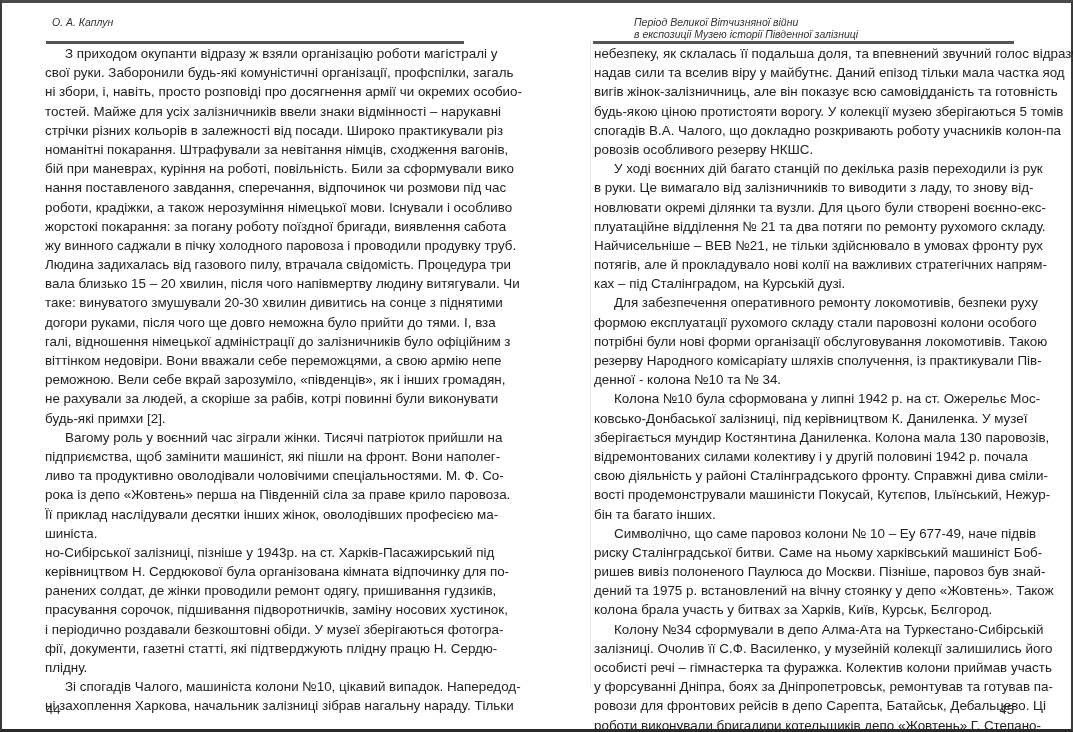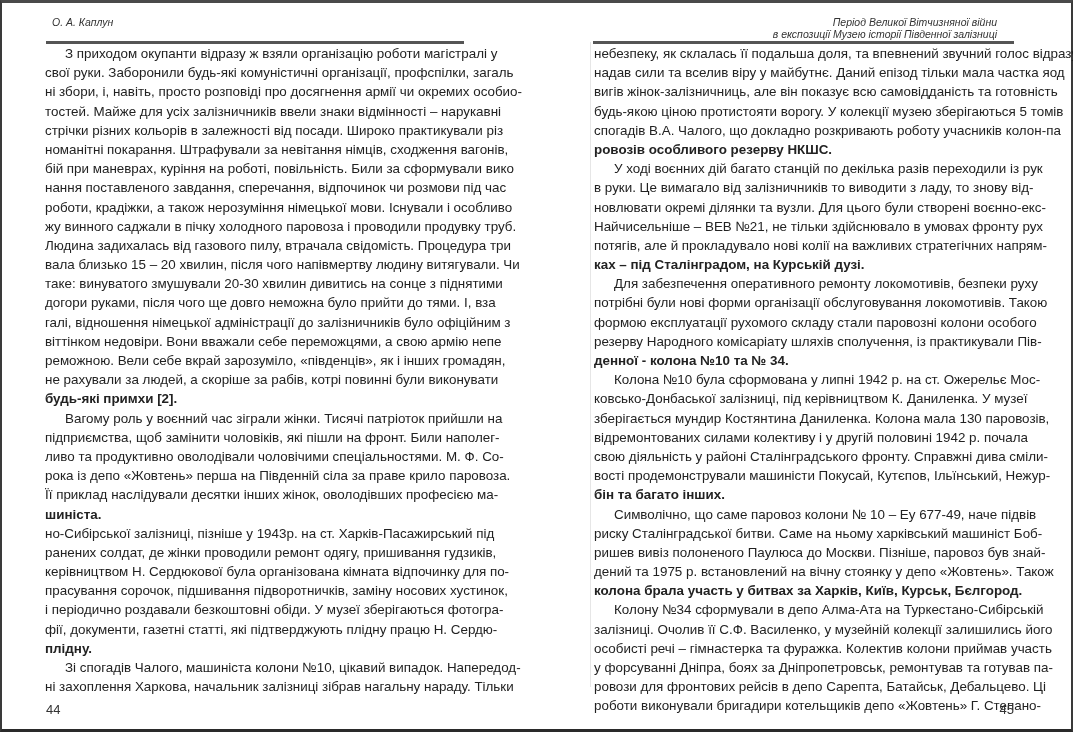--- a/index.html
+++ b/index.html
@@ -23,34 +23,34 @@
     .page.right { left: 536px; width: 537px; }
     .spine {
       position: absolute; left: 590px; top: 42px; width: 1px; height: 645px;
       background: #e6e6e6;
     }
     .running-head {
       position: absolute; font-style: italic; font-size: 10.5px; color: #333;
       line-height: 12px;
     }
     .left .running-head { left: 48px; top: 16px; }
-    .right .running-head { right: 76px; top: 16px; text-align: right; width: 380px; }
+    .right .running-head { right: 59px; top: 16px; width: 380px; }
     .rule {
       position: absolute; height: 3px; background: #555;
     }
     .left .rule { left: 42px; top: 41px; width: 418px; }
     .right .rule { left: 57px; top: 41px; width: 421px; }
     .text {
       position: absolute; font-size: 13.4px; line-height: 19.2px; color: #222;
     }
     .left .text { left: 41px; top: 44px; width: 422px; }
     .right .text { left: 58px; top: 44px; width: 422px; }
     .line { white-space: nowrap; display: block; text-align: justify; text-align-last: justify; height: 19.2px; overflow: visible; }
     .line.indent { padding-left: 20px; }
-    .line.last { text-align-last: left; font-weight: bold; }
+    .line.last { text-align-last: left; }
     .page-number { position: absolute; font-size: 13px; color: #333; top: 702px; }
     .left .page-number { left: 42px; }
     .right .page-number { right: 59px; text-align: center; }
   </style>
 </head>
 <body>
 
 <div class="frame"></div>
 <div class="spine"></div>
 
@@ -60,39 +60,40 @@
   <div class="text" id="left-text">
       <span class="line indent">З приходом окупанти відразу ж взяли організацію роботи магістралі у</span>
       <span class="line">свої руки. Заборонили будь-які комуністичні організації, профспілки, загаль</span>
       <span class="line">ні збори, і, навіть, просто розповіді про досягнення армії чи окремих особио-</span>
       <span class="line">тостей. Майже для усіх залізничників ввели знаки відмінності – нарукавні</span>
       <span class="line">стрічки різних кольорів в залежності від посади. Широко практикували різ</span>
       <span class="line">номанітні покарання. Штрафували за невітання німців, сходження вагонів,</span>
       <span class="line">бій при маневрах, куріння на роботі, повільність. Били за сформували вико</span>
       <span class="line">нання поставленого завдання, сперечання, відпочинок чи розмови під час</span>
       <span class="line">роботи, крадіжки, а також нерозуміння німецької мови. Існували і особливо</span>
+      <span class="line">жорстокі покарання: за погану роботу поїздної бригади, виявлення сабота</span>
       <span class="line">жу винного саджали в пічку холодного паровоза і проводили продувку труб.</span>
       <span class="line">Людина задихалась від газового пилу, втрачала свідомість. Процедура три</span>
       <span class="line">вала близько 15 – 20 хвилин, після чого напівмертву людину витягували. Чи</span>
       <span class="line">таке: винуватого змушували 20-30 хвилин дивитись на сонце з піднятими</span>
       <span class="line">догори руками, після чого ще довго неможна було прийти до тями. І, вза</span>
       <span class="line">галі, відношення німецької адміністрації до залізничників було офіційним з</span>
       <span class="line">віттінком недовіри. Вони вважали себе переможцями, а свою армію непе</span>
       <span class="line">реможною. Вели себе вкрай зарозуміло, «південців», як і інших громадян,</span>
       <span class="line">не рахували за людей, а скоріше за рабів, котрі повинні були виконувати</span>
       <span class="line last">будь-які примхи [2].</span>
       <span class="line indent">Вагому роль у воєнний час зіграли жінки. Тисячі патріоток прийшли на</span>
-      <span class="line">підприємства, щоб замінити чоловіків, які пішли на фронт. Били наполег-</span>
+      <span class="line">підприємства, щоб замінити машиніст, які пішли на фронт. Вони наполег-</span>
       <span class="line">ливо та продуктивно оволодівали чоловічими спеціальностями. М. Ф. Со-</span>
       <span class="line">рока із депо «Жовтень» перша на Південній сіла за праве крило паровоза.</span>
       <span class="line">Її приклад наслідували десятки інших жінок, оволодівших професією ма-</span>
       <span class="line last">шиніста.</span>
       <span class="line">но-Сибірської залізниці, пізніше у 1943р. на ст. Харків-Пасажирський під</span>
+      <span class="line">керівництвом Н. Сердюкової була організована кімната відпочинку для по-</span>
       <span class="line">ранених солдат, де жінки проводили ремонт одягу, пришивання гудзиків,</span>
-      <span class="line">керівництвом Н. Сердюкової була організована кімната відпочинку для по-</span>
       <span class="line">прасування сорочок, підшивання підворотничків, заміну носових хустинок,</span>
       <span class="line">і періодично роздавали безкоштовні обіди. У музеї зберігаються фотогра-</span>
       <span class="line">фії, документи, газетні статті, які підтверджують плідну працю Н. Сердю-</span>
       <span class="line last">плідну.</span>
       <span class="line indent">Зі спогадів Чалого, машиніста колони №10, цікавий випадок. Напередод-</span>
       <span class="line">ні захоплення Харкова, начальник залізниці зібрав нагальну нараду. Тільки</span>
     </div>
   <div class="page-number">44</div>
 </div>
 
@@ -105,26 +106,27 @@
   <div class="text" id="right-text">
       <span class="line">небезпеку, як склалась її подальша доля, та впевнений звучний голос відразу</span>
       <span class="line">надав сили та вселив віру у майбутнє. Даний епізод тільки мала частка яод</span>
       <span class="line">вигів жінок-залізничниць, але він показує всю самовідданість та готовність</span>
       <span class="line">будь-якою ціною протистояти ворогу. У колекції музею зберігаються 5 томів</span>
       <span class="line">спогадів В.А. Чалого, що докладно розкривають роботу учасників колон-па</span>
       <span class="line last">ровозів особливого резерву НКШС.</span>
       <span class="line indent">У ході воєнних дій багато станцій по декілька разів переходили із рук</span>
       <span class="line">в руки. Це вимагало від залізничників то виводити з ладу, то знову від-</span>
       <span class="line">новлювати окремі ділянки та вузли. Для цього були створені воєнно-екс-</span>
+      <span class="line">плуатаційне відділення № 21 та два потяги по ремонту рухомого складу.</span>
       <span class="line">Найчисельніше – ВЕВ №21, не тільки здійснювало в умовах фронту рух</span>
       <span class="line">потягів, але й прокладувало нові колії на важливих стратегічних напрям-</span>
       <span class="line last">ках – під Сталінградом, на Курській дузі.</span>
       <span class="line indent">Для забезпечення оперативного ремонту локомотивів, безпеки руху</span>
+      <span class="line">формою експлуатації рухомого складу стали паровозні колони особого</span>
       <span class="line">потрібні були нові форми організації обслуговування локомотивів. Такою</span>
-      <span class="line">формою експлуатації рухомого складу стали паровозні колони особого</span>
       <span class="line">резерву Народного комісаріату шляхів сполучення, із практикували Пів-</span>
       <span class="line last">денної - колона №10 та № 34.</span>
       <span class="line indent">Колона №10 була сформована у липні 1942 р. на ст. Ожерельє Мос-</span>
       <span class="line">ковсько-Донбаської залізниці, під керівництвом К. Даниленка. У музеї</span>
       <span class="line">зберігається мундир Костянтина Даниленка. Колона мала 130 паровозів,</span>
       <span class="line">відремонтованих силами колективу і у другій половині 1942 р. почала</span>
       <span class="line">свою діяльність у районі Сталінградського фронту. Справжні дива сміли-</span>
       <span class="line">вості продемонстрували машиністи Покусай, Кутєпов, Ільїнський, Нежур-</span>
       <span class="line last">бін та багато інших.</span>
       <span class="line indent">Символічно, що саме паровоз колони № 10 – Еу 677-49, наче підвів</span>

